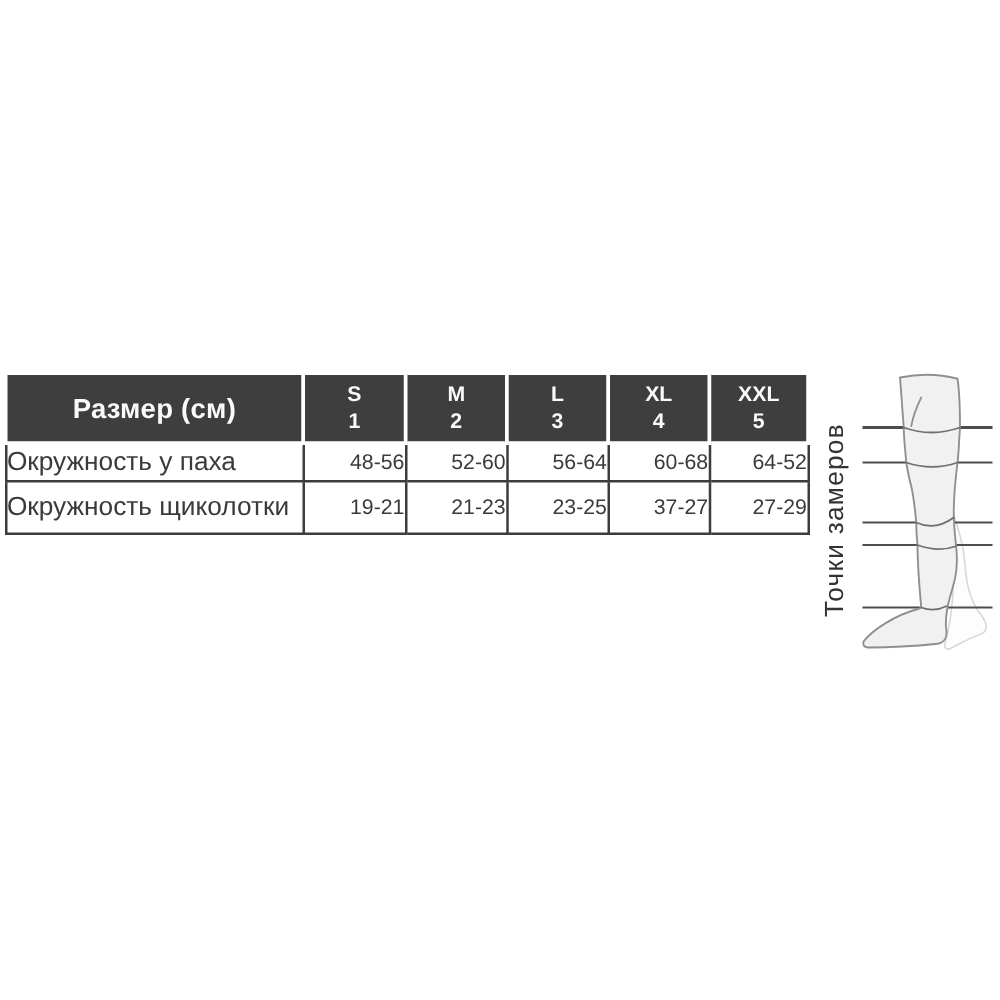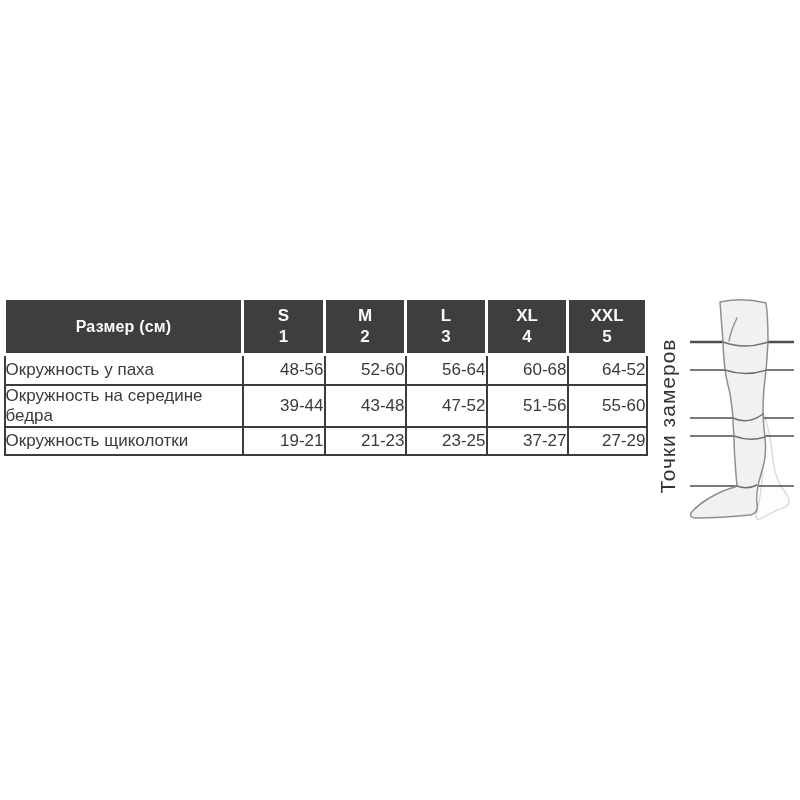--- a/index.html
+++ b/index.html
@@ -23,35 +23,35 @@
   }
   table.size-table th {
     background: var(--header_bg, #3e3e3e);
     color: var(--header_text, #fafafa);
     border: 3px solid #ffffff;
     font-weight: bold;
     text-align: center;
     vertical-align: middle;
     padding: 0;
   }
-  th.corner { font-size: 16px; letter-spacing: 0.2px; }
+  th.corner { font-size: 22px; letter-spacing: 0.2px; }
   .sz-line { font-size: 17px; line-height: 1.2; }
   table.size-table thead tr { height: 56px; }
 
   table.size-table td {
     border: 2px solid var(--border, #3c3c3c);
     background: #ffffff;
     color: var(--body_text, #3a3a3a);
     vertical-align: middle;
     padding: 0;
   }
   td.lbl {
     text-align: left;
     padding: 2px 8px 2px 24px;
-    font-size: 17px;
+    font-size: 21px;
     line-height: 1.2;
   }
   td.val { text-align: right; font-size: 17px; }
 
   tbody tr:nth-child(1) { height: 30px; }
   tbody tr:nth-child(2) { height: 42px; }
   tbody tr:nth-child(3) { height: 28px; }
   tbody tr:nth-child(4) { height: 30px; }
   tbody tr:nth-child(5) { height: 32px; font-weight: bold; }
 
@@ -135,28 +135,20 @@
       </tr>
     </thead>
     <tbody>
       <tr>
         <td class="lbl">Окружность у паха</td>
         <td class="val">48-56</td>
         <td class="val">52-60</td>
         <td class="val">56-64</td>
         <td class="val">60-68</td>
         <td class="val">64-52</td>
-      </tr>
-      <tr>
-        <td class="lbl">Окружность на середине бедра</td>
-        <td class="val">39-44</td>
-        <td class="val">43-48</td>
-        <td class="val">47-52</td>
-        <td class="val">51-56</td>
-        <td class="val">55-60</td>
       </tr>
       <tr>
         <td class="lbl">Окружность щиколотки</td>
         <td class="val">19-21</td>
         <td class="val">21-23</td>
         <td class="val">23-25</td>
         <td class="val">37-27</td>
         <td class="val">27-29</td>
       </tr>
     </tbody>

